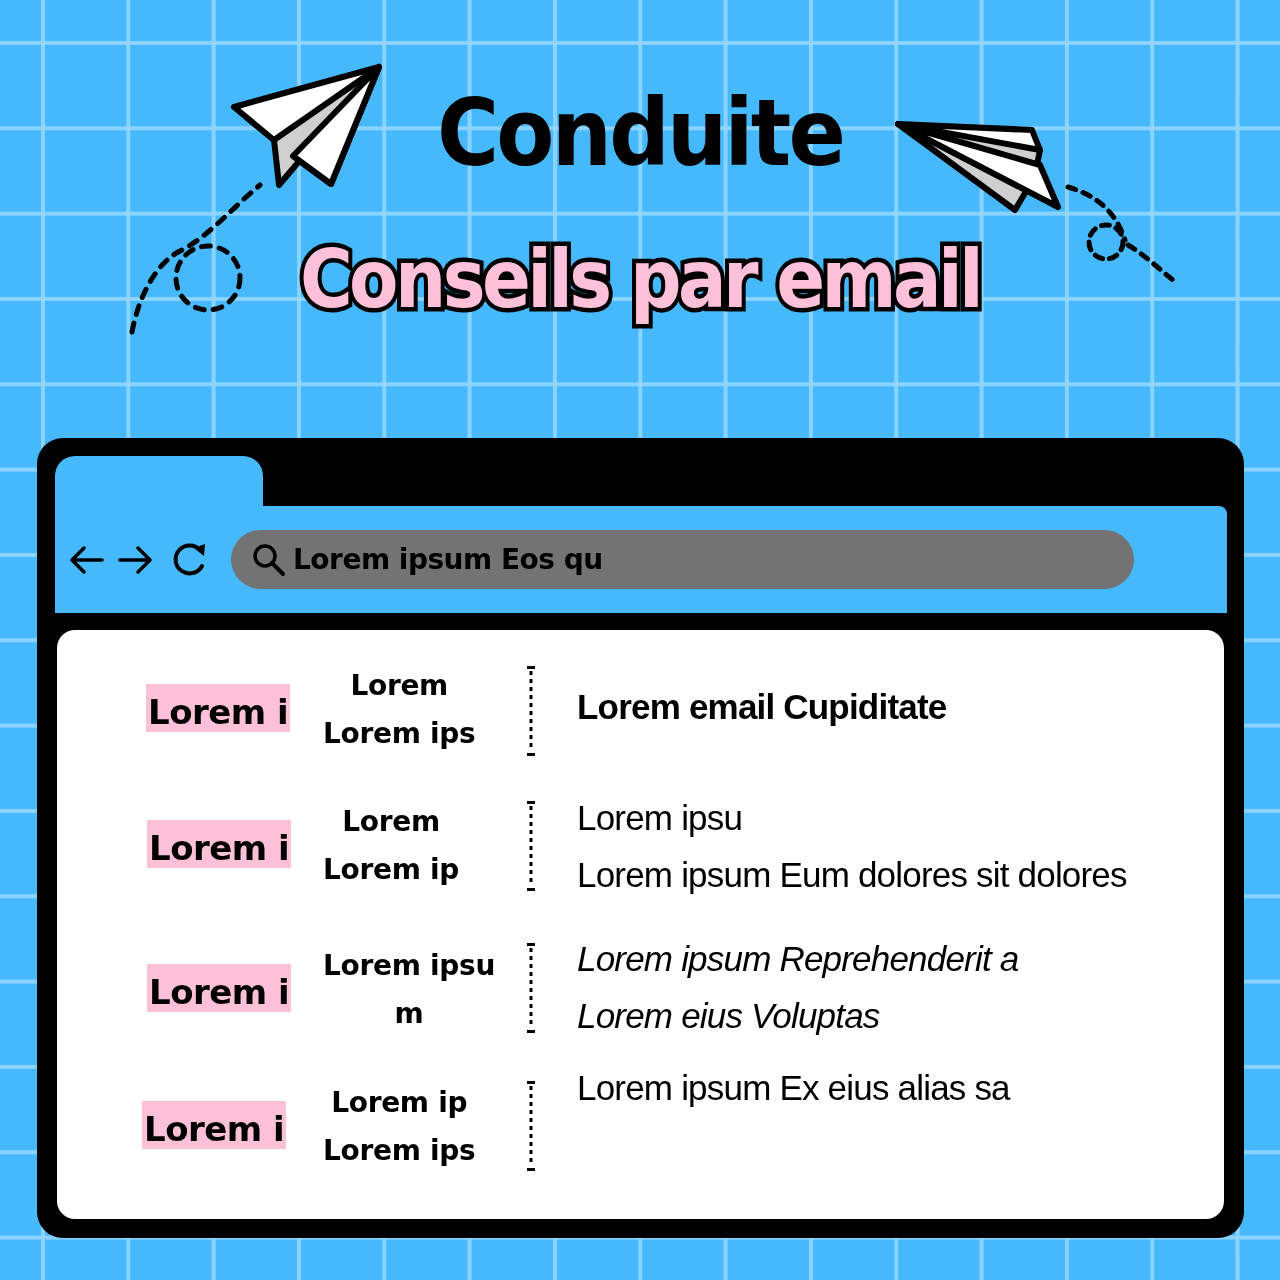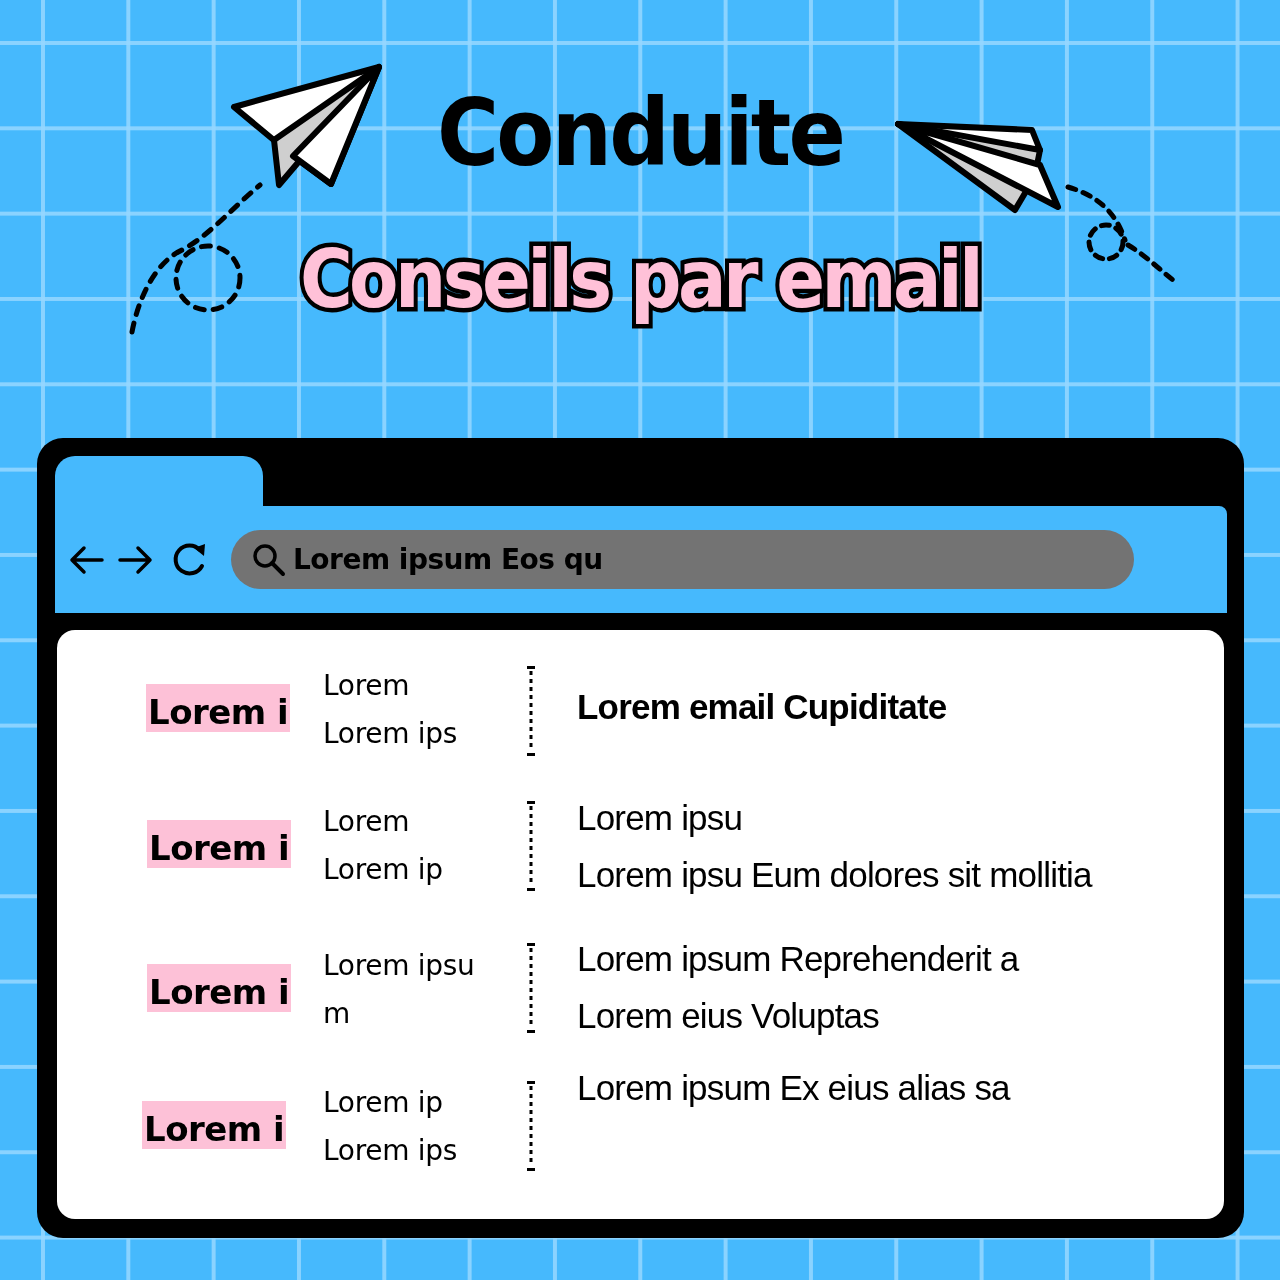--- a/index.html
+++ b/index.html
@@ -61,22 +61,22 @@
   }
 
   .row-label {
     background:#fdc1d7; font-family:"DejaVu Sans", sans-serif; font-weight:bold;
     font-size:34px; color:#000; padding:6px 2px 0 2px; height:48px;
     box-sizing:border-box; line-height:44px; letter-spacing:-0.5px;
     white-space:nowrap;
     text-align:center;
   }
   .row-mid {
-    font-family:"DejaVu Sans", sans-serif; font-weight:normal; font-size:28px;
-    color:#000; line-height:48px; letter-spacing:-0.3px; white-space:nowrap;
+    font-family:"DejaVu Sans", sans-serif; font-weight:bold; font-size:28px;
+    color:#000; line-height:48px; letter-spacing:-0.3px; white-space:nowrap;text-align:center;
   }
   .divider {
     width:10px; height:90px;
   }
   .row-right {
     font-family:"Liberation Sans", sans-serif; font-size:35px; color:#000;
     line-height:57px; letter-spacing:-0.8px; white-space:nowrap;
   }
   .row-right.bold { font-weight:bold; }
 </style>
@@ -148,34 +148,34 @@
   <div class="row-mid">Lorem</div>
   <div class="row-mid">Lorem ip</div>
 </div>
 <svg class="abs divider" style="left:526px;top:801px;" viewBox="0 0 10 90">
   <rect x="1" y="0" width="8" height="3" fill="#000"></rect>
   <line x1="5" y1="5" x2="5" y2="85" stroke="#000" stroke-width="3" stroke-dasharray="4 4"></line>
   <rect x="1" y="87" width="8" height="3" fill="#000"></rect>
 </svg>
 <div class="abs" style="left:577px;top:789px;">
   <div class="row-right">Lorem ipsu</div>
-  <div class="row-right">Lorem ipsu Eum dolores sit mollitia</div>
+  <div class="row-right">Lorem ipsum Eum dolores sit dolores</div>
 </div>
 
 <div class="abs row-label" style="left:147px;top:964px;">Lorem i</div>
 <div class="abs" style="left:323px;top:942px;">
   <div class="row-mid">Lorem ipsu</div>
   <div class="row-mid">m</div>
 </div>
 <svg class="abs divider" style="left:526px;top:943px;" viewBox="0 0 10 90">
   <rect x="1" y="0" width="8" height="3" fill="#000"></rect>
   <line x1="5" y1="5" x2="5" y2="85" stroke="#000" stroke-width="3" stroke-dasharray="4 4"></line>
   <rect x="1" y="87" width="8" height="3" fill="#000"></rect>
 </svg>
-<div class="abs" style="left:577px;top:930px;">
+<div class="abs" style="left:577px;top:930px;font-style:italic;">
   <div class="row-right">Lorem ipsum Reprehenderit a</div>
   <div class="row-right">Lorem eius Voluptas</div>
 </div>
 
 <div class="abs row-label" style="left:142px;top:1101px;">Lorem i</div>
 <div class="abs" style="left:323px;top:1079px;">
   <div class="row-mid">Lorem ip</div>
   <div class="row-mid">Lorem ips</div>
 </div>
 <svg class="abs divider" style="left:526px;top:1081px;" viewBox="0 0 10 90">

